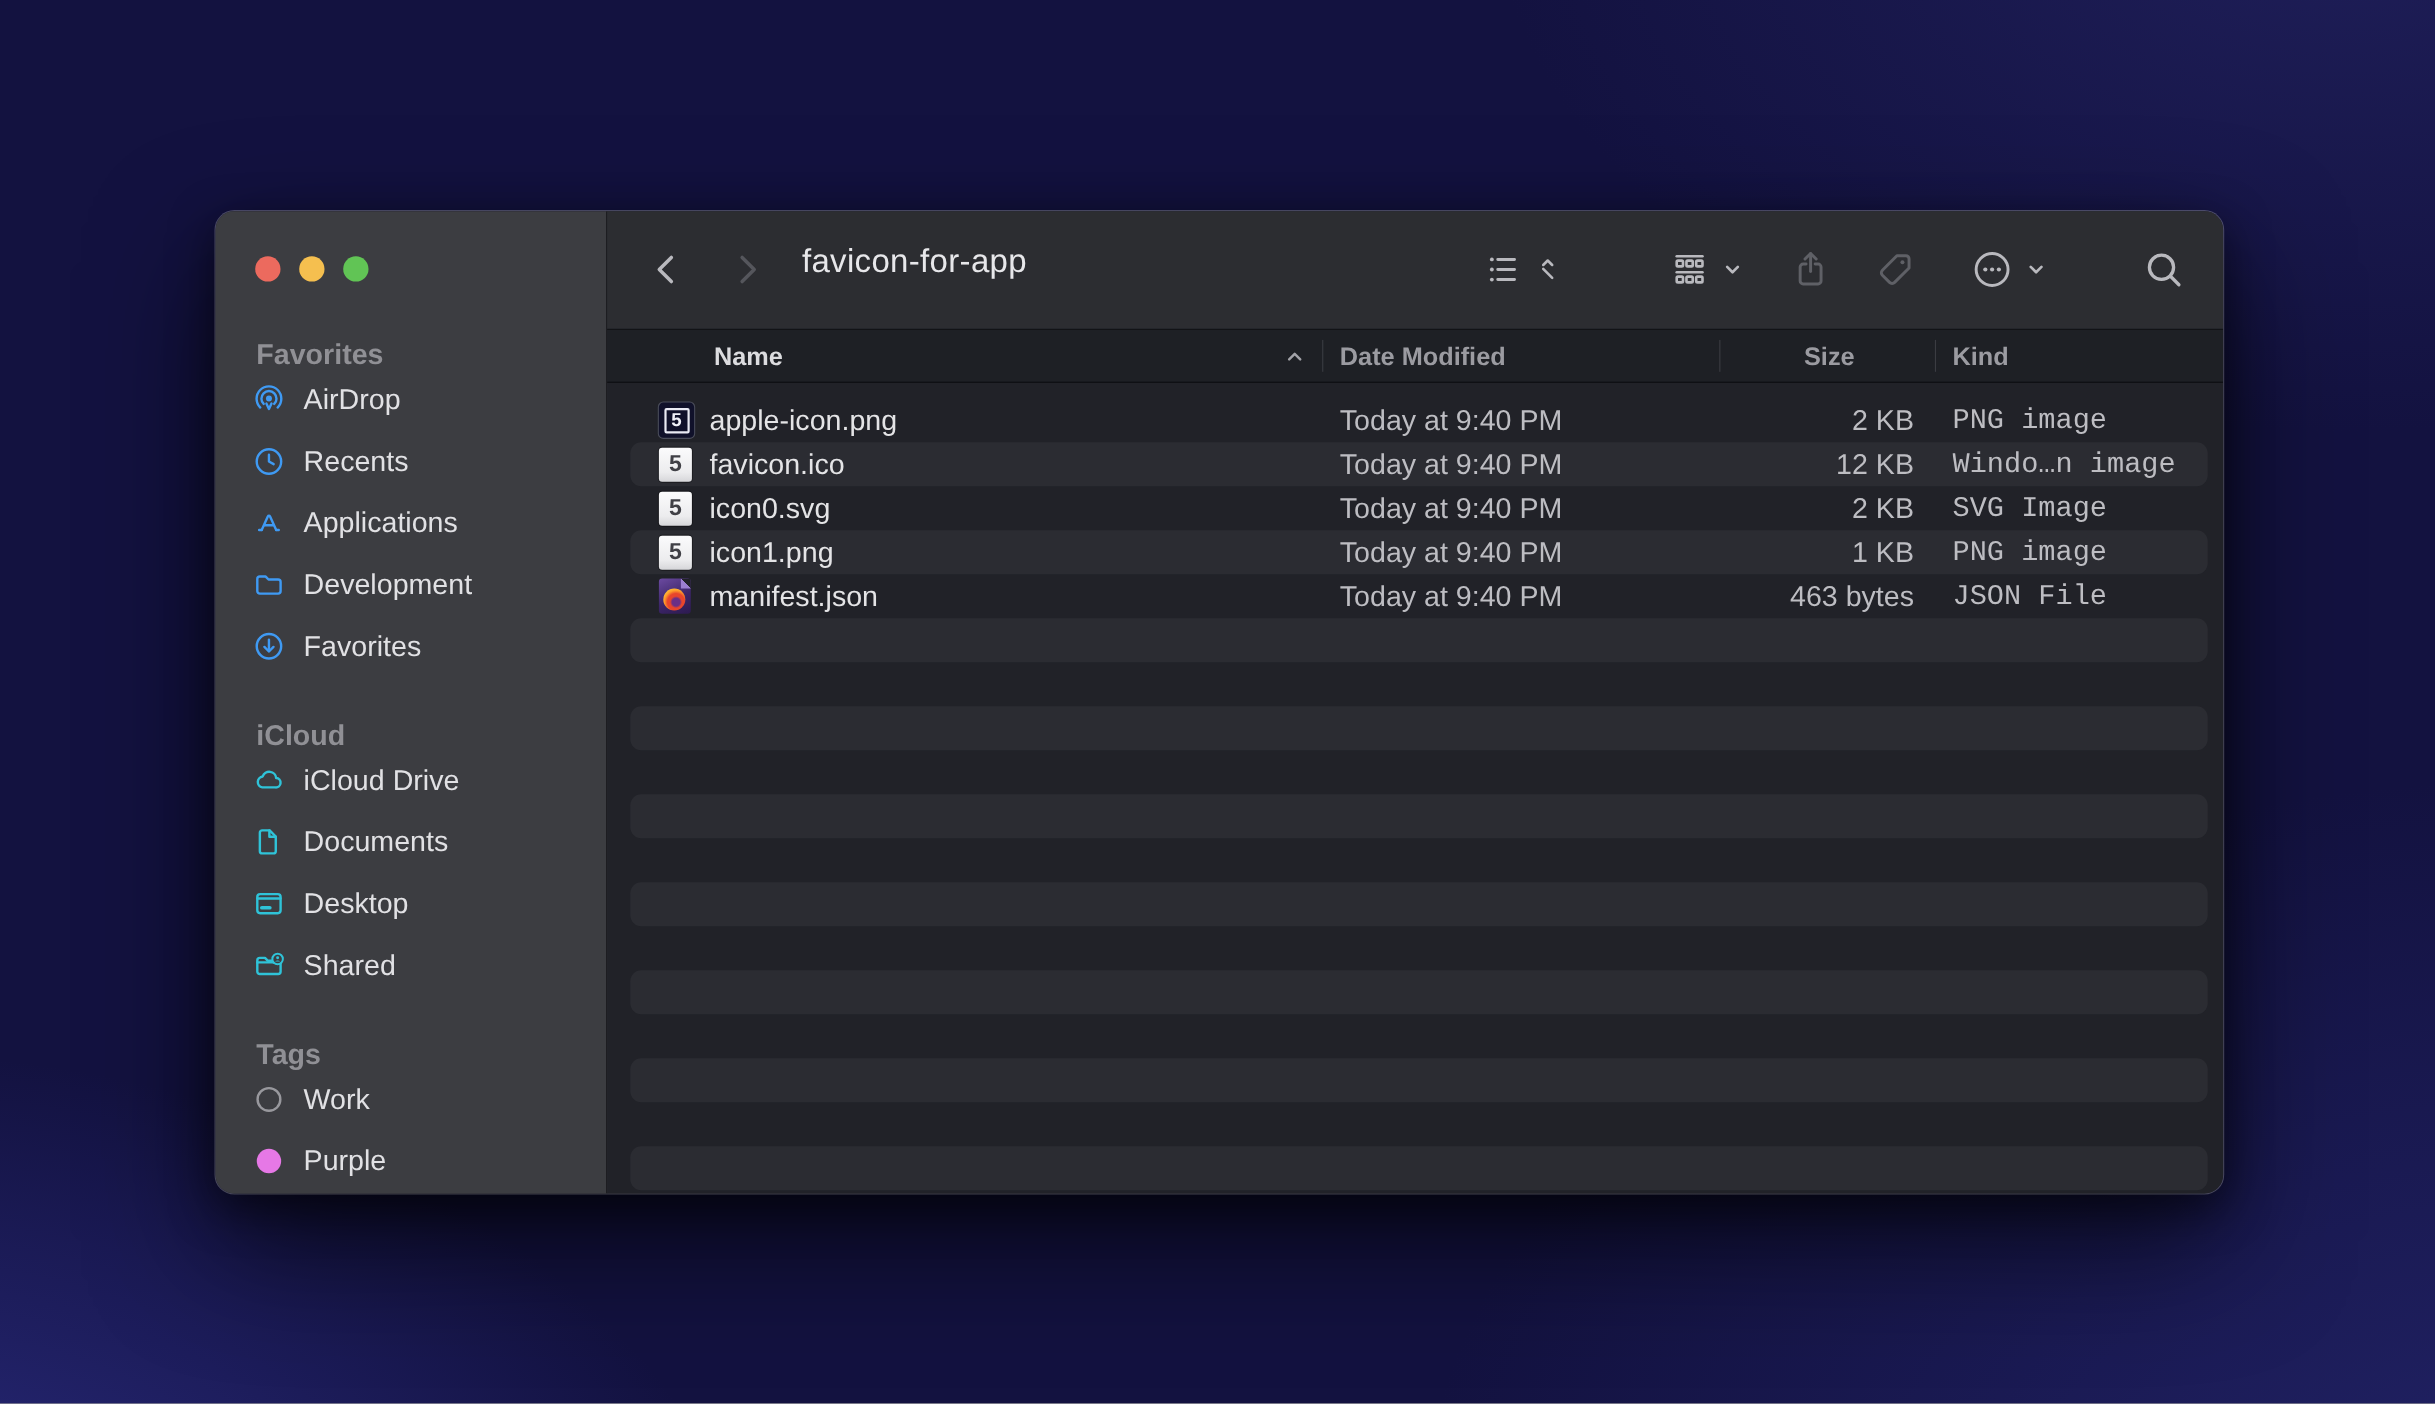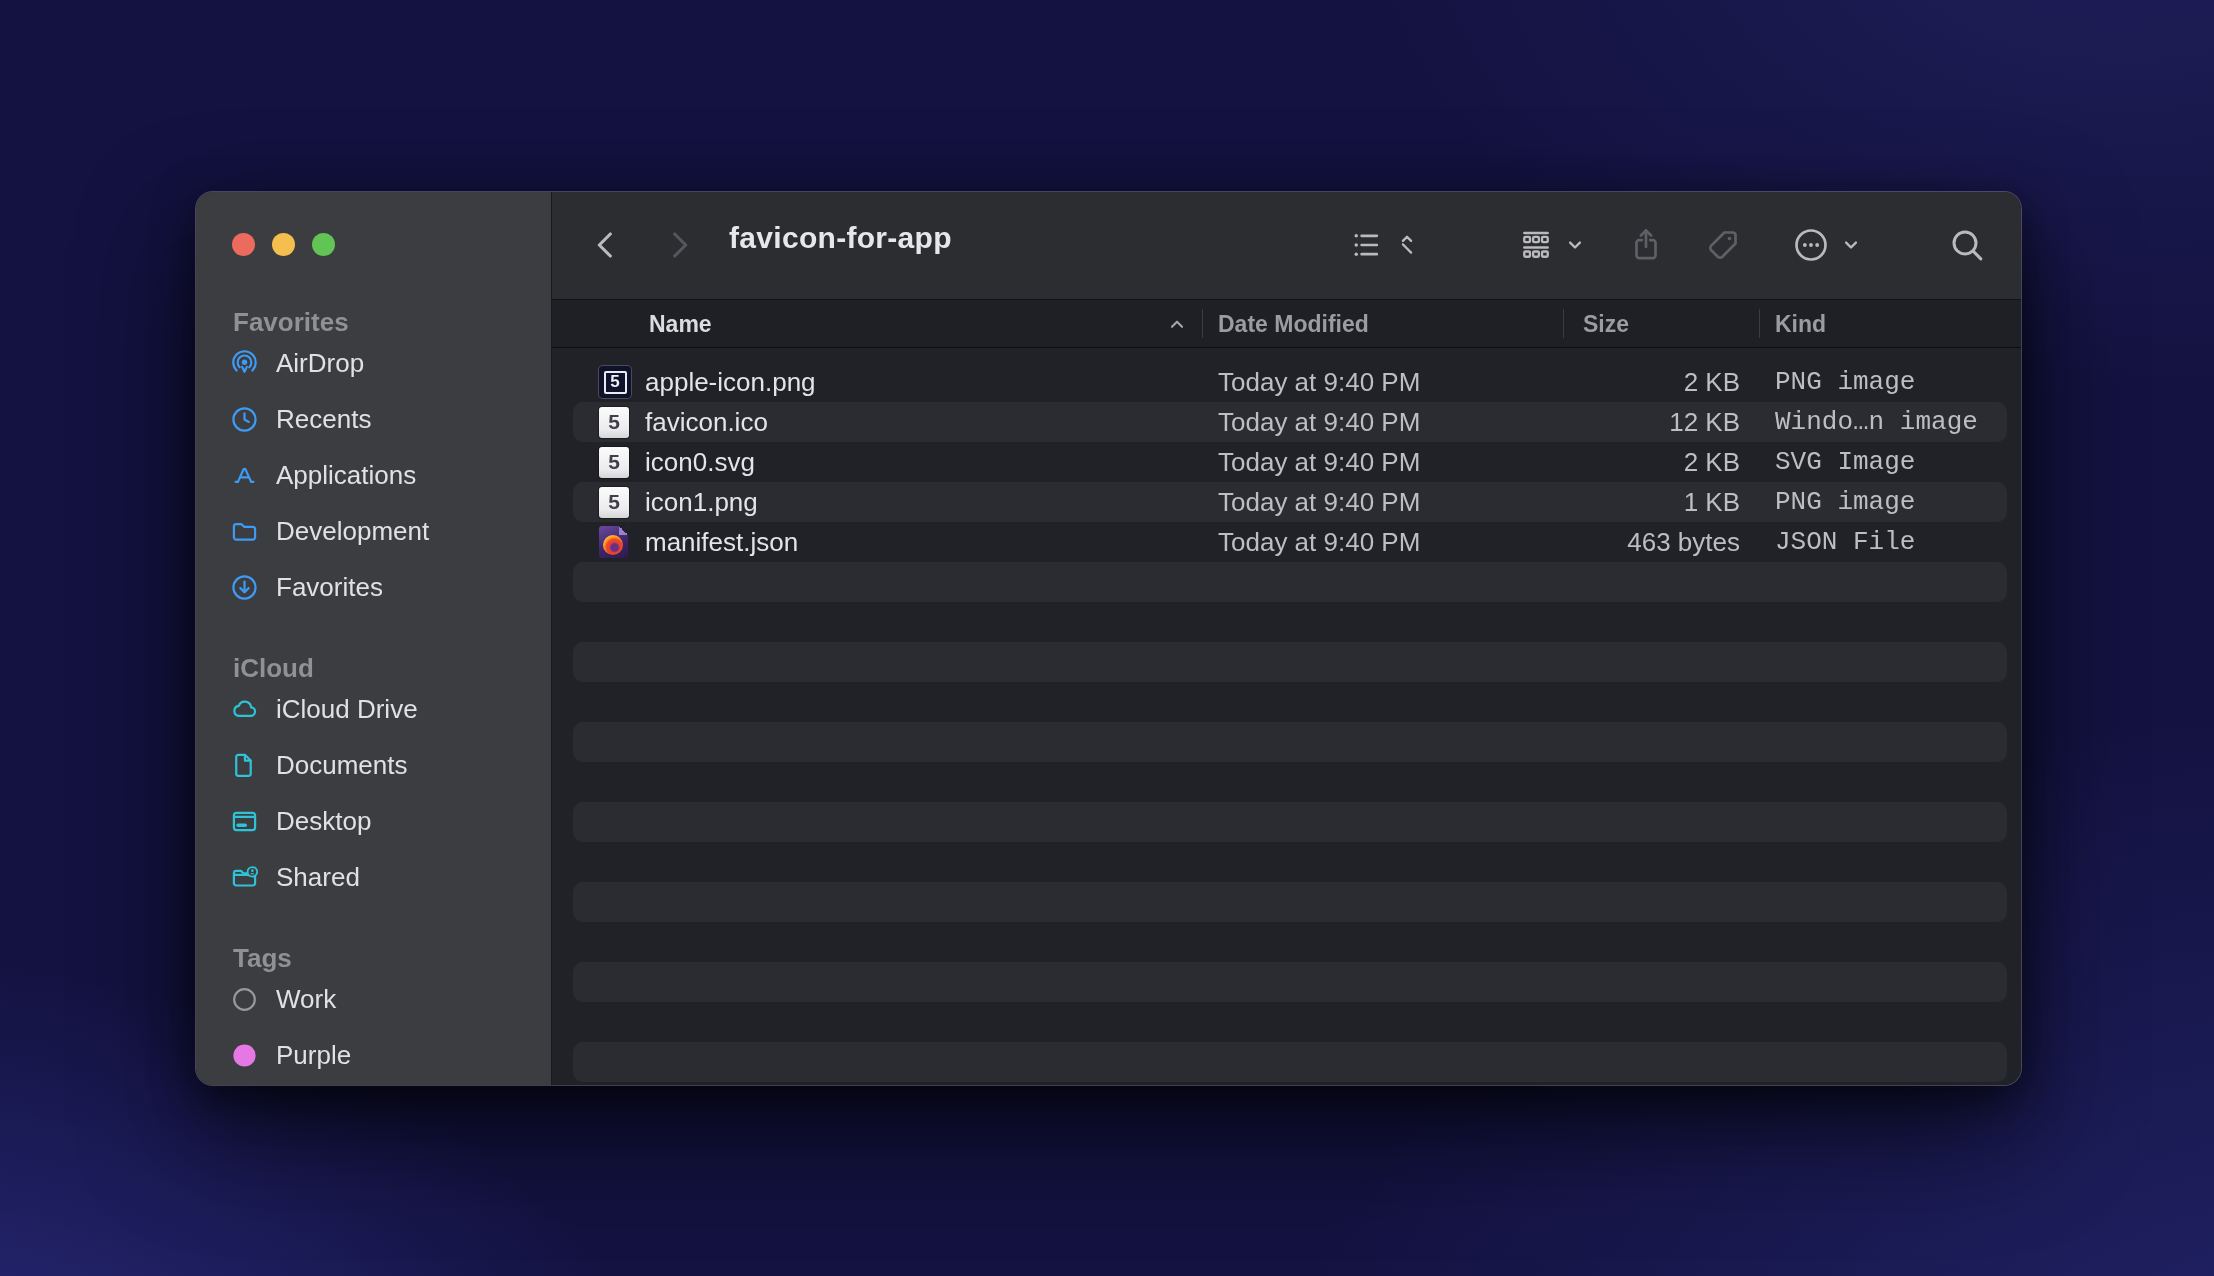--- a/index.html
+++ b/index.html
@@ -34,21 +34,21 @@
   .sb-item .sb-ico { width:31px; height:31px; flex:none; display:flex; align-items:center; justify-content:center; }
   .sb-item svg { width:31px; height:31px; }
 
   
   .main { flex:1; display:flex; flex-direction:column; min-width:0; }
 
   .toolbar { position:relative; height:107px; flex:none; background:#2c2d31; }
   .tb-btn { position:absolute; top:29px; height:48px; background:none; border:none; display:flex; align-items:center; justify-content:center; gap:7px; color:#b9b9be; }
   .tb-btn svg { display:block; }
   .tb-btn.dim { color:#5f6066; }
-  .win-title { position:absolute; left:177px; top:0; height:92px; display:flex; align-items:center; font-size:30px; font-weight:700; color:#e7e7ea; letter-spacing:.3px; }
+  .win-title { position:absolute; left:177px; top:0; height:92px; display:flex; align-items:center; font-size:30px; font-weight:400; color:#e7e7ea; letter-spacing:.3px; }
 
   .list-header { position:relative; height:49px; flex:none; background:#1e2025; border-top:1px solid #121316; border-bottom:1px solid #0d0d11; font-size:23px; }
   .hdr-label { position:absolute; top:0; height:48px; line-height:48px; color:#9b9ba1; font-weight:600; }
   .hdr-label.sorted { color:#dcdcdf; }
   .hdr-div { position:absolute; top:9px; bottom:9px; width:1px; background:#3b3c42; }
   .sort-ico { position:absolute; top:13px; color:#a2a2a8; }
 
   
   .file-list { flex:1; background:#212228; padding:14px 0 0 21px; overflow:hidden; }
   .frow { width:1434px; height:40px; border-radius:10px; display:flex; align-items:center; font-size:26px; color:#bdbdc2; }
@@ -293,21 +293,21 @@
       </div>
 
       <div class="list-header">
         <span class="hdr-label sorted" style="left:97px;">Name</span>
         <svg class="sort-ico" style="left:614px;" width="22" height="22" viewBox="0 0 24 24" fill="none" stroke="currentColor" stroke-width="2.4" stroke-linecap="round" stroke-linejoin="round">
             <path d="M6.5 15 12 9.5 17.5 15"></path>
           </svg>
         <span class="hdr-div" style="left:650px;"></span>
         <span class="hdr-label" style="left:666px;">Date Modified</span>
         <span class="hdr-div" style="left:1011px;"></span>
-        <span class="hdr-label" style="left:1031px;">Size</span>
+        <span class="hdr-label" style="left:1088px;">Size</span>
         <span class="hdr-div" style="left:1207px;"></span>
         <span class="hdr-label" style="left:1223px;">Kind</span>
       </div>
 
       <div class="file-list" id="file-list">
   <div class="frow">
     <span class="c-icon">
               <span class="fi fi-five-badge-dark">
                 <span class="inner">5</span>
               </span>

